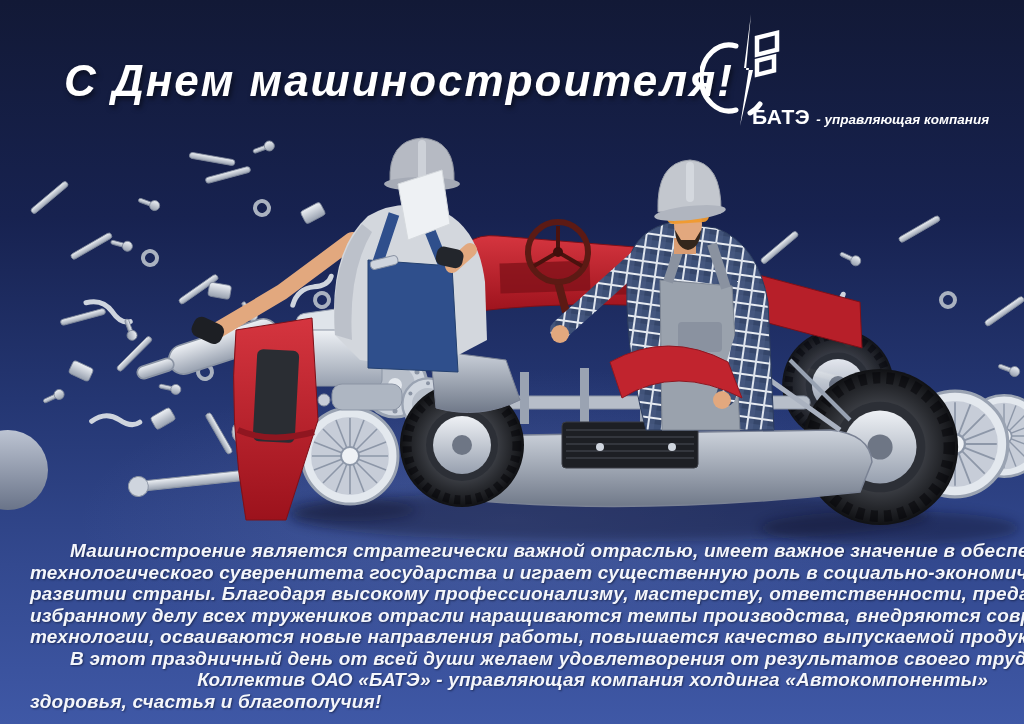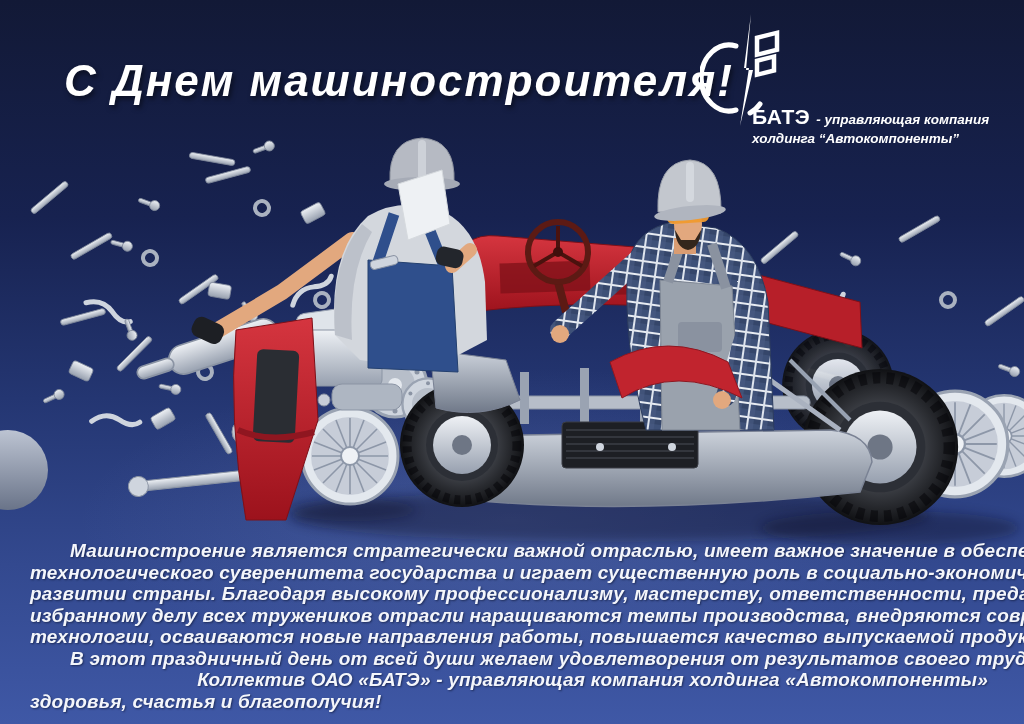--- a/index.html
+++ b/index.html
@@ -48,21 +48,20 @@
       <path d="M 36 34 A 28 33 0 1 0 36 98" fill="none" stroke="#ffffff" stroke-width="5" stroke-linecap="round"></path>
       <path d="M 50 101 A 28 33 0 0 0 60 92" fill="none" stroke="#ffffff" stroke-width="5" stroke-linecap="round"></path>
       <path d="M51,2 L44,56 L49,56 L40,114 L53,58 L46,58 Z" fill="#ffffff"></path>
       <g transform="skewY(-14) translate(0,14)" stroke="#ffffff" stroke-width="4.5" fill="none">
         <rect x="57" y="26" width="20" height="17"></rect>
         <rect x="57" y="49" width="17" height="14"></rect>
       </g>
     </svg>
     <div class="logo-text">
       <div class="logo-line1"><span class="logo-name">БАТЭ</span><span class="logo-suffix">- управляющая компания</span></div>
-      <div class="logo-line2">холдинга “Автокомпоненты”</div>
     </div>
   </div>
 
   <svg class="illustration" width="1024" height="440" viewBox="0 118 1024 440">
     <defs>
       <linearGradient id="metal" x1="0" y1="0" x2="0" y2="1">
         <stop offset="0" stop-color="#eef1f5"></stop>
           <stop offset="1" stop-color="#97a0af"></stop>
       </linearGradient>
       <linearGradient id="metalDark" x1="0" y1="0" x2="0" y2="1">

